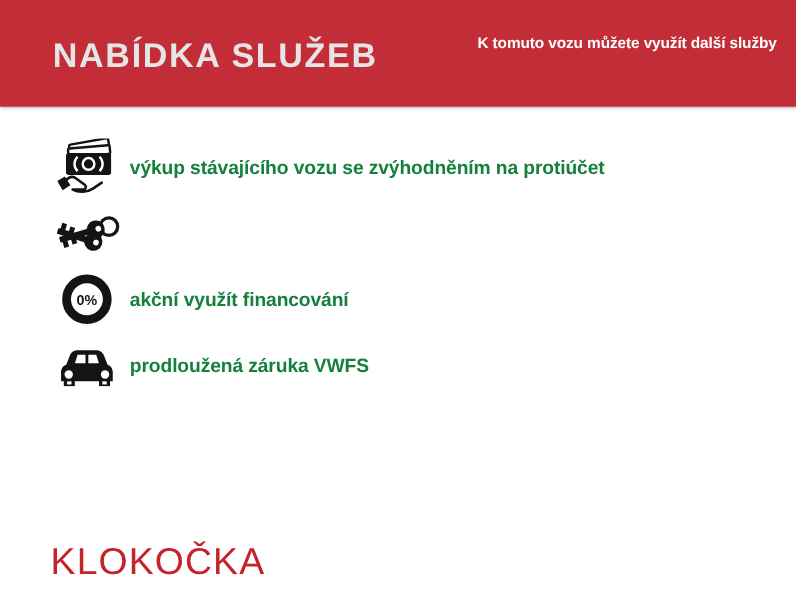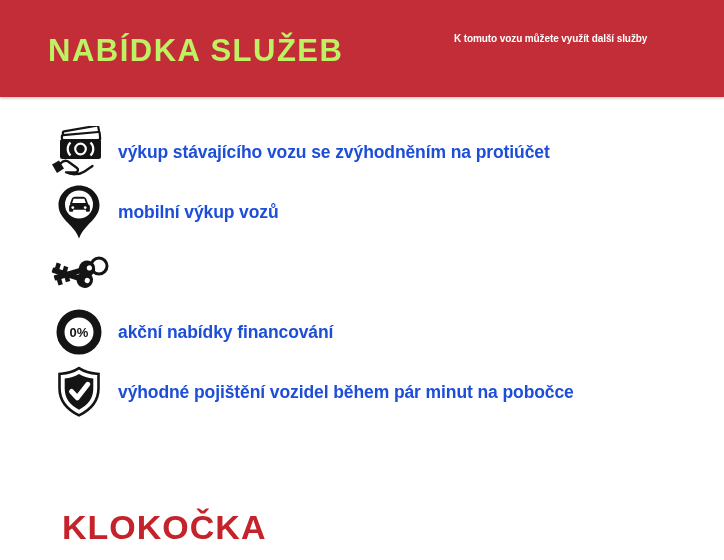--- a/index.html
+++ b/index.html
@@ -16,36 +16,35 @@
     position: absolute;
     left: 0; top: 0;
     width: 724px; height: 97px;
     background: #c32d37;
     box-shadow: 0 1px 3px rgba(0,0,0,0.28);
   }
   .banner-title {
     position: absolute;
     left: 48px; top: 35px;
     margin: 0;
-    color: #bef264;
+    color: #e5e5e5;
     font-size: 31px;
     line-height: 1;
     font-weight: 700;
     letter-spacing: 1.5px;
     white-space: nowrap;
   }
   .banner-sub {
     position: absolute;
     left: 434px; top: 30px;
     color: #ffffff;
-    font-size: 10px;
+    font-size: 14px;
     font-weight: 700;
     line-height: 18px;
     letter-spacing: -0.1px;
-    margin-left: 20px;
   }
   
   .services {
     position: absolute;
     left: 0; top: 97px;
     width: 724px;
     padding-top: 25px;
   }
   .row {
     display: flex;
@@ -57,33 +56,33 @@
     flex: none;
     width: 66px; height: 58px;
     display: flex;
     align-items: center;
     justify-content: center;
   }
   .label {
     margin-left: 6px;
     font-size: 17.5px;
     font-weight: 700;
-    color: #1d4ed8;
+    color: #15803d;
     letter-spacing: -0.1px;
     white-space: nowrap;
   }
   
   .logo {
     position: absolute;
     left: 46px; top: 494px;
-    margin: 16px;
+    margin: 0;
     color: #c4232b;
     font-size: 34px;
     line-height: 1;
-    font-weight: 700;
+    font-weight: 400;
     letter-spacing: 1px;
     white-space: nowrap;
   }
   svg { display: block; }
 </style>
 </head>
 <body>
 
 <div class="page">
 
@@ -105,33 +104,20 @@
           <circle cx="28.5" cy="23" r="5.3" fill="none" stroke="#fff" stroke-width="2.2"></circle>
           <path d="M18.5 16.5 a9 9 0 0 0 0 13" fill="none" stroke="#fff" stroke-width="2.2"></path>
           <path d="M38.5 16.5 a9 9 0 0 1 0 13" fill="none" stroke="#fff" stroke-width="2.2"></path>
           <path d="M0 38.5 L7 34.5 L12 42.5 L5 47 Z" fill="#141414"></path>
           <path d="M8 38 c3 -3.5 6.5 -4 9.5 -1.5 l7.5 5.5 c2 1.5 1 4.3 -1.5 4.3 h-9.5 c5.5 2.8 13.5 2.6 18.5 -0.8 l8 -5.5" fill="none" stroke="#141414" stroke-width="2.3" stroke-linecap="round" stroke-linejoin="round"></path>
         </svg>
       </span>
       <span class="label">výkup stávajícího vozu se zvýhodněním na protiúčet</span>
     </div>
 
-    <div class="row">
-      <span class="icon-cell">
-        <svg width="46" height="56" viewBox="0 0 46 56">
-          <path d="M23 1.5 C11.4 1.5 2.5 10.3 2.5 21.3 c0 8.6 5.8 13.9 12.6 20.9 3.2 3.3 6.2 7.5 7.9 12.3 1.7 -4.8 4.7 -9 7.9 -12.3 6.8 -7 12.6 -12.3 12.6 -20.9 C43.5 10.3 34.6 1.5 23 1.5 Z" fill="#141414"></path>
-          <circle cx="23" cy="20.5" r="14" fill="#fff"></circle>
-          <path d="M13.8 20.3 l1.9 -5.2 c0.5 -1.4 1.8 -2.3 3.3 -2.3 h8 c1.5 0 2.8 0.9 3.3 2.3 l1.9 5.2 c1 0.4 1.7 1.4 1.7 2.5 v3.6 c0 0.7 -0.6 1.3 -1.3 1.3 h-1.5 c-0.7 0 -1.3 -0.6 -1.3 -1.3 v-0.7 H17.2 v0.7 c0 0.7 -0.6 1.3 -1.3 1.3 h-1.5 c-0.7 0 -1.3 -0.6 -1.3 -1.3 v-3.6 c0 -1.1 0.7 -2.1 1.7 -2.5 Z" fill="#141414"></path>
-          <path d="M17.6 14.8 h10.8 l1.4 4.1 H16.2 Z" fill="#fff"></path>
-          <circle cx="16.8" cy="23.6" r="1.4" fill="#fff"></circle>
-          <circle cx="29.2" cy="23.6" r="1.4" fill="#fff"></circle>
-        </svg>
-      </span>
-      <span class="label">mobilní výkup vozů</span>
-    </div>
 
     <div class="row">
       <span class="icon-cell">
         <svg width="60" height="46" viewBox="0 0 60 46">
           <circle cx="50" cy="17" r="8" fill="none" stroke="#141414" stroke-width="3"></circle>
           <g transform="rotate(-16 36 20)">
             <rect x="4" y="17.5" width="28" height="5.5" rx="1" fill="#141414"></rect>
             <rect x="6" y="22.5" width="4.5" height="6" fill="#141414"></rect>
             <rect x="14" y="22.5" width="4.5" height="5" fill="#141414"></rect>
             <circle cx="38" cy="20.2" r="8.2" fill="#141414"></circle>
@@ -148,32 +134,38 @@
       </span>
     </div>
 
     <div class="row">
       <span class="icon-cell">
         <svg width="46" height="46" viewBox="0 0 46 46">
           <circle cx="23" cy="23" r="18.5" fill="none" stroke="#141414" stroke-width="8"></circle>
           <text x="23" y="28" text-anchor="middle" font-size="13" font-weight="bold" font-family="Liberation Sans, sans-serif" fill="#141414">0%</text>
         </svg>
       </span>
-      <span class="label">akční nabídky financování</span>
+      <span class="label">akční využít financování</span>
     </div>
-
 
     <div class="row">
       <span class="icon-cell">
-        <svg width="44" height="52" viewBox="0 0 44 52">
-          <path d="M22 2.2 c5.2 3.4 10.9 5.2 17.8 5.6 l1.7 0.1 v14.3 c0 12.3 -6.9 21 -19.5 27.2 C9.4 43.2 2.5 34.5 2.5 22.2 V7.9 l1.7 -0.1 C11.1 7.4 16.8 5.6 22 2.2 Z" fill="none" stroke="#141414" stroke-width="2.6"></path>
-          <path d="M22 8 c4.2 2.5 8.9 4 14.3 4.5 v10 c0 9.6 -5.2 16.4 -14.3 21.3 C12.9 38.9 7.7 32.1 7.7 22.5 v-10 C13.1 12 17.8 10.5 22 8 Z" fill="#141414"></path>
-          <path d="M14.5 25.5 l5.8 6.3 L30.8 18.3" fill="none" stroke="#fff" stroke-width="5" stroke-linecap="round" stroke-linejoin="round"></path>
+        <svg width="52" height="40" viewBox="0 0 52 40">
+          <rect x="5" y="30" width="10" height="9" fill="#141414"></rect>
+          <rect x="37" y="30" width="10" height="9" fill="#141414"></rect>
+          <rect x="8" y="34.5" width="4" height="3" fill="#fff"></rect>
+          <rect x="40" y="34.5" width="4" height="3" fill="#fff"></rect>
+          <path d="M2.5 34.5 v-8.2 c0 -3.2 1.9 -5.9 4.7 -6.8 l3.2 -8.1 C11.5 8.5 14.3 6.5 17.5 6.5 h17 c3.2 0 6 2 7.1 4.9 l3.2 8.1 c2.8 0.9 4.7 3.6 4.7 6.8 v8.2 Z" fill="#141414"></path>
+          <path d="M17.5 10.5 h7.2 v7.8 h-9.6 Z" fill="#fff"></path>
+          <path d="M27.3 10.5 h7.2 l2.4 7.8 h-9.6 Z" fill="#fff"></path>
+          <circle cx="9.5" cy="28.5" r="3.8" fill="#fff"></circle>
+          <circle cx="42.5" cy="28.5" r="3.8" fill="#fff"></circle>
         </svg>
       </span>
-      <span class="label">výhodné pojištění vozidel během pár minut na pobočce</span>
+      <span class="label">prodloužená záruka VWFS</span>
     </div>
+
 
   </main>
 
   <div class="logo">KLOKOČKA</div>
 
 </div>
 
 </body></html>

